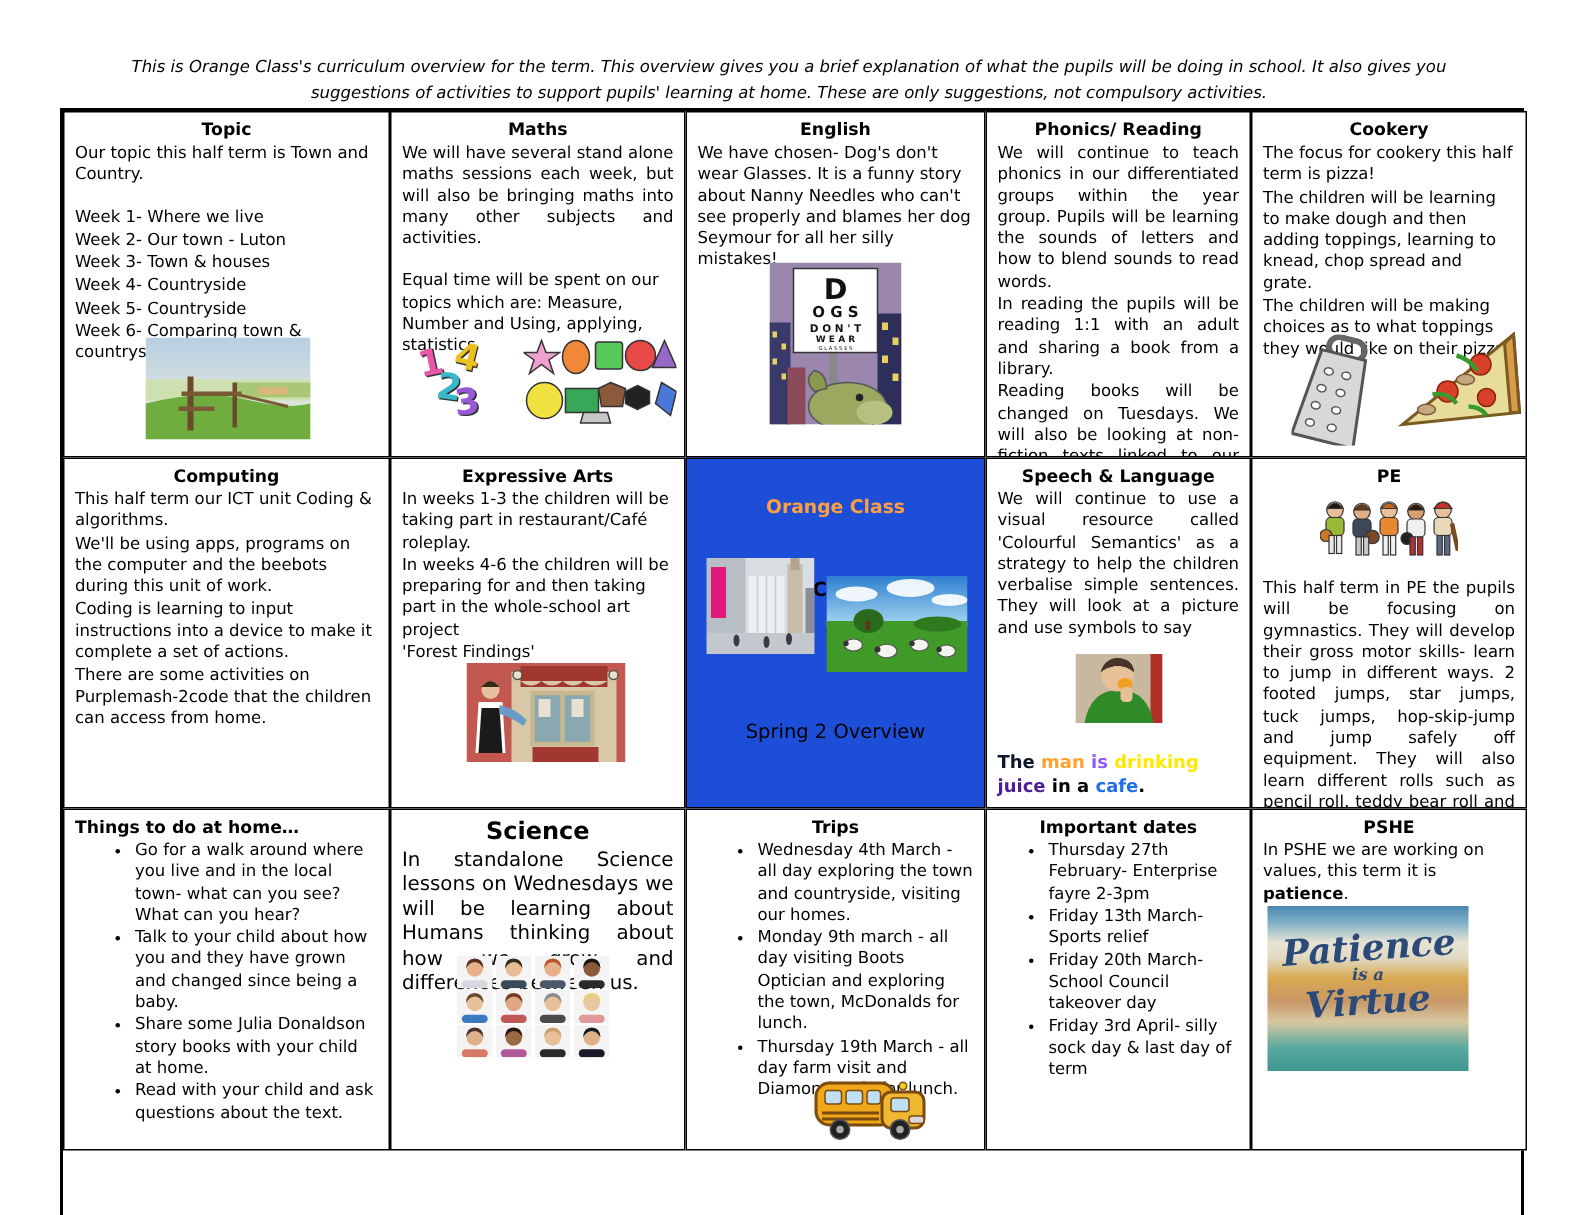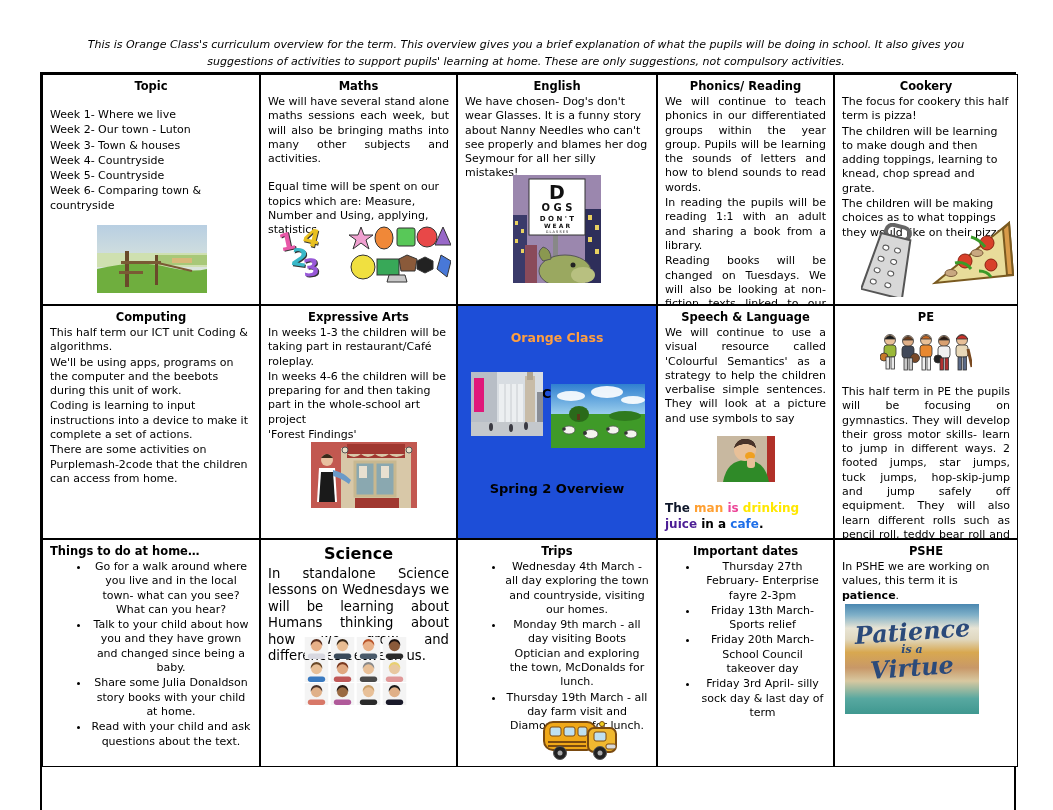--- a/index.html
+++ b/index.html
@@ -9,32 +9,32 @@
         font-style:italic;font-size:11px;line-height:1.55;}
   #curriculum-table{position:absolute;left:40px;top:72px;width:976px;height:791px;
         display:grid;grid-template-columns:218px 197px 200px 177px 184px;
         grid-template-rows:231px 234px 228px;border:2px solid #000;box-sizing:border-box;}
   .cell{border:1px solid #000;box-sizing:border-box;padding:4px 7px;font-size:11px;
         line-height:1.3;overflow:hidden;position:relative;background:#fff;}
   .cell-title{text-align:center;font-weight:bold;font-size:11.5px;margin:0 0 1px 0;}
   .cell p{margin:0 0 1px 0;}
   .gap{height:13px;}
   .j{text-align:justify;}
-  ul.bul{margin:1px 0 0 0;padding-left:40px;text-align:center;}
+  ul.bul{margin:1px 0 0 0;padding-left:40px;}
   ul.bul li{margin-bottom:1px;}
   .imgbox{position:absolute;}
   .flowimg{display:block;margin:4px auto 0 auto;}
   
   #center-cell{background:#F8CBA2;}
   .center-class{position:absolute;top:24px;left:0;right:0;text-align:center;
         font-weight:bold;font-size:12.5px;}
   .center-topic{position:absolute;top:80px;left:0;right:0;text-align:center;
         font-weight:bold;font-size:13px;}
   .center-overview{position:absolute;top:175px;left:0;right:0;text-align:center;
-        font-weight:bold;font-size:13px;}
+        font-weight:normal;font-size:13px;}
   
   .speech-sentence{font-weight:bold;font-size:12px;margin-top:8px;text-align:left;line-height:1.35;}
   
   .faces-grid{position:absolute;left:43px;top:97px;width:104px;display:grid;
         grid-template-columns:repeat(4,25px);grid-gap:1px;}
   .face{width:25px;height:22px;display:block;}
   
   .num-clip{position:absolute;left:16px;top:148px;width:50px;height:62px;}
   .num-clip span{position:absolute;font-weight:bold;font-size:24px;
         text-shadow:1px 1px 0 #333;}
@@ -62,20 +62,21 @@
 </svg>
 
 <div id="page">
 
   <div id="doc-header">This is Orange Class's curriculum overview for the  term. This overview gives you a brief explanation of what the pupils will be doing in school. It also gives you suggestions of activities to support pupils' learning at home. These are only suggestions, not compulsory activities.</div>
 
   <div id="curriculum-table">
 
     <div class="cell">
       <div class="cell-title">Topic</div>
+      <p>Our topic this half term is Town and Country.</p>
       <div class="gap"></div>
       <p>Week 1-  Where we live</p>
       <p>Week 2- Our town - Luton</p>
       <p>Week 3- Town &amp; houses</p>
       <p>Week 4- Countryside</p>
       <p>Week 5- Countryside</p>
       <p>Week 6- Comparing town &amp; countryside</p>
       <svg class="imgbox" style="left:54px;top:150px" width="110" height="68" viewBox="0 0 110 68">
         <defs>
             <linearGradient id="sky1" x1="0" y1="0" x2="0" y2="1">
@@ -280,21 +281,21 @@
         <rect width="58" height="46" fill="#c8b8a0"></rect>
         <rect x="50" y="0" width="8" height="46" fill="#b03028"></rect>
         <path d="M6 46 Q10 24 29 24 Q48 24 52 46 Z" fill="#2f8a28"></path>
         <circle cx="28" cy="14" r="11" fill="#e8c098"></circle>
         <path d="M17 12 Q20 2 30 3 Q38 4 39 12 Q33 7 26 8 Q20 9 17 12 Z" fill="#4a3categories2a"></path>
         <path d="M17 12 Q20 2 30 3 Q38 4 39 12 Q33 7 26 8 Q20 9 17 12 Z" fill="#4a342a"></path>
         <ellipse cx="33" cy="20" rx="5" ry="4" fill="#f0a020"></ellipse>
         <rect x="30" y="22" width="8" height="10" rx="3" fill="#e8c098"></rect>
       </svg>
       <div class="speech-sentence" style="margin-top:18px">
-        <span style="color: #0f172a;">The </span><span style="color: rgb(255, 160, 51);">man </span><span style="color: #ec4899;">is </span><span style="color: rgb(255, 232, 0);">drinking </span><span style="color: #4c1d95;">juice </span><span style="color: rgb(0, 0, 0);">in a </span><span style="color: rgb(31, 111, 232);">cafe</span><span style="color: rgb(0, 0, 0);">.</span>
+        <span style="color: #0f172a;">The </span><span style="color: rgb(255, 160, 51);">man </span><span style="color: #8b5cf6;">is </span><span style="color: rgb(255, 232, 0);">drinking </span><span style="color: #4c1d95;">juice </span><span style="color: rgb(0, 0, 0);">in a </span><span style="color: rgb(31, 111, 232);">cafe</span><span style="color: rgb(0, 0, 0);">.</span>
       </div>
     </div>
 
     <div class="cell">
       <div class="cell-title">PE</div>
       <svg class="flowimg" style="margin-top:8px" width="92" height="42" viewBox="0 0 92 42">
         <g stroke="#333" stroke-width="0.8">
           <circle cx="10" cy="7" r="5.5" fill="#e8c098"></circle>
             <path d="M5 6 q5 -7 10 0 z" fill="#1a1a1a"></path>
           <rect x="4" y="12" width="12" height="12" rx="3" fill="#9ab838"></rect>

